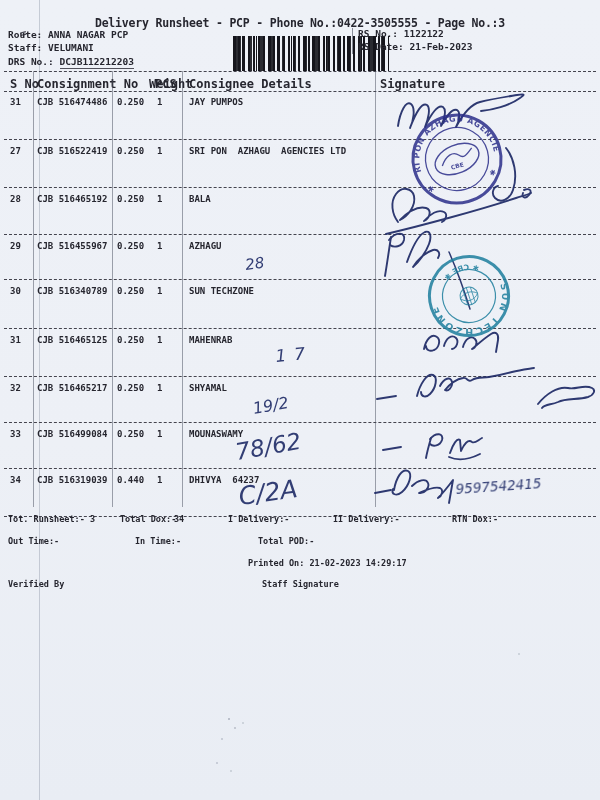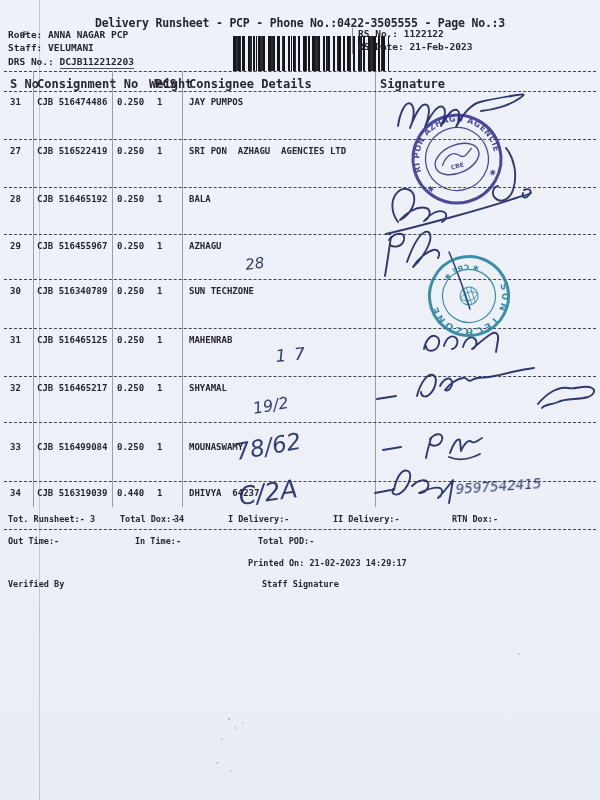--- a/index.html
+++ b/index.html
@@ -126,21 +126,21 @@
     </div>
 
     <div class="trow" style="height: 45px;">
       <span class="c c-sno">32</span>
       <span class="c c-cons">CJB 516465217</span>
       <span class="c c-wt">0.250</span>
       <span class="c c-pcs">1</span>
       <span class="c c-cd">SHYAMAL</span>
     </div>
 
-    <div class="trow" style="height: 45px; margin-top: 13px;">
+    <div class="trow" style="height: 45px;">
       <span class="c c-sno">33</span>
       <span class="c c-cons">CJB 516499084</span>
       <span class="c c-wt">0.250</span>
       <span class="c c-pcs">1</span>
       <span class="c c-cd">MOUNASWAMY</span>
     </div>
 
     <div class="trow" style="height: 47px;">
       <span class="c c-sno">34</span>
       <span class="c c-cons">CJB 516319039</span>

